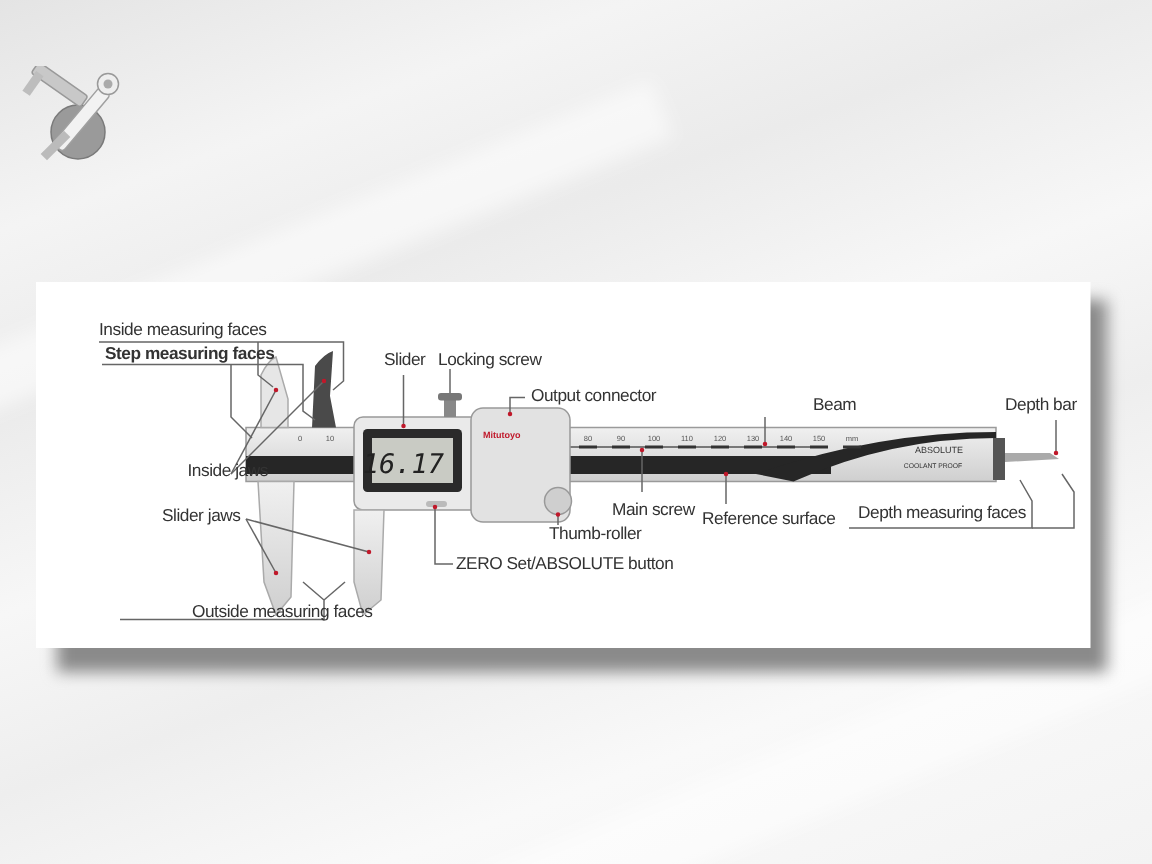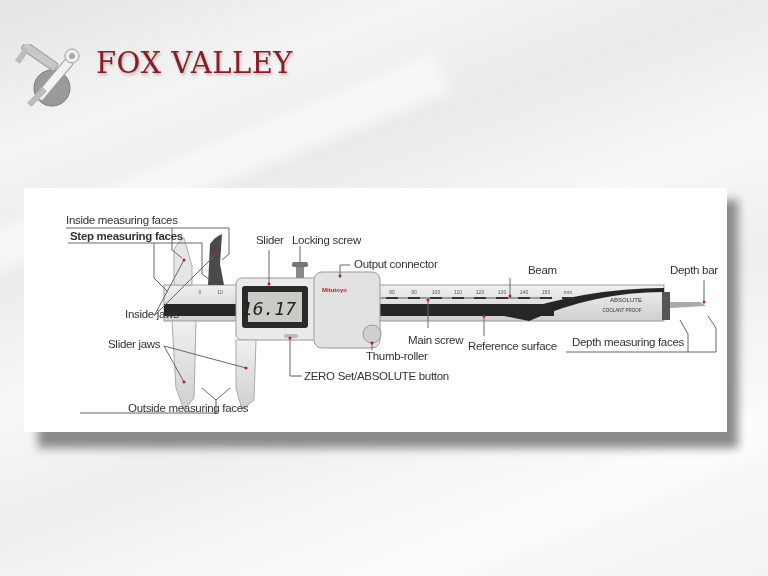--- a/index.html
+++ b/index.html
@@ -29,21 +29,20 @@
   <svg width="80" height="72" viewBox="0 0 80 72">
     <circle cx="38" cy="44" r="18" fill="#9a9a9a" stroke="#7a7a7a" stroke-width="1"></circle>
     <rect x="6" y="8" width="40" height="9" rx="2" fill="#c8c8c8" transform="rotate(35 26 12)" stroke="#999"></rect>
     <rect x="8" y="14" width="6" height="16" fill="#bdbdbd" transform="rotate(35 26 12)"></rect>
     <rect x="36" y="10" width="9" height="50" rx="3" fill="#f2f2f2" stroke="#a0a0a0" transform="rotate(40 40 35)"></rect>
     <circle cx="58" cy="12" r="7" fill="#eeeeee" stroke="#999"></circle>
     <circle cx="58" cy="12" r="3" fill="#aaa"></circle>
     <rect x="12" y="50" width="22" height="6" fill="#bbbbbb" transform="rotate(-45 23 53)"></rect>
   </svg>
   <div class="logo-text">
-    <span class="logo-line1">FOX VALLEY</span>
   </div>
 </div>
 
 <div class="panel-shadow"></div>
 <div class="panel">
   <svg class="diag" width="703" height="244" viewBox="0 0 703 244">
     <defs>
       <linearGradient id="metal" x1="0" y1="0" x2="0" y2="1">
         <stop offset="0" stop-color="#f0f0f0"></stop>
           <stop offset="1" stop-color="#cfcfcf"></stop>
@@ -167,16 +166,16 @@
   <div class="lbl" style="left:84px;top:120px;margin-left:17px;">Inside jaws</div>
   <div class="lbl" style="left:84px;top:150px;">Slider jaws</div>
   <div class="lbl" style="left:56px;top:214px;margin-left:48px;">Outside measuring faces</div>
   <div class="lbl" style="left:232px;top:46px;">Slider</div>
   <div class="lbl" style="left:268px;top:46px;">Locking screw</div>
   <div class="lbl" style="left:330px;top:70px;">Output connector</div>
   <div class="lbl" style="left:280px;top:182px;">ZERO Set/ABSOLUTE button</div>
   <div class="lbl" style="left:342px;top:162px;">Thumb-roller</div>
   <div class="lbl" style="left:384px;top:146px;">Main screw</div>
   <div class="lbl" style="left:444px;top:152px;">Reference surface</div>
-  <div class="lbl" style="left:460px;top:76px;padding-left:44px;">Beam</div>
+  <div class="lbl" style="left:474px;top:76px;padding-left:44px;">Beam</div>
   <div class="lbl" style="left:646px;top:76px;">Depth bar</div>
   <div class="lbl" style="left:548px;top:148px;">Depth measuring faces</div>
 </div>
 
 </body></html>

